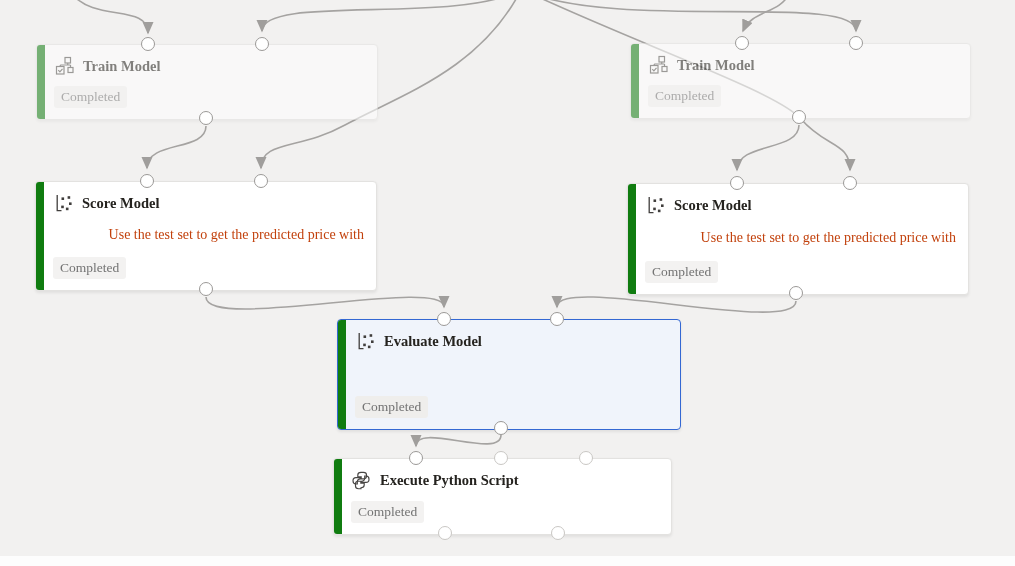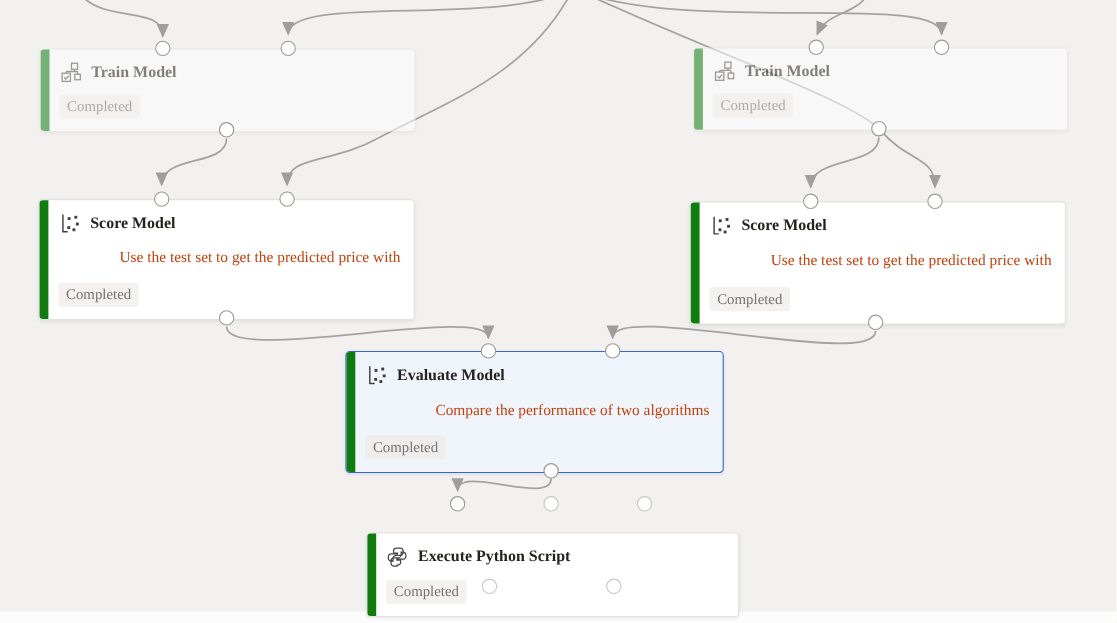--- a/index.html
+++ b/index.html
@@ -142,44 +142,43 @@
             </g>
           </svg>
         </span>
         <span class="title">Score Model</span>
       </div>
       <div class="comment">Use the test set to get the predicted price with</div>
       <div class="badge">Completed</div>
     </div>
   </div>
 
-  <div class="node selected" style="left:314px;top:319px;width:342px;height:109px">
+  <div class="node selected" style="left:337px;top:319px;width:342px;height:109px">
     <div class="accent"></div>
     <div class="content">
       <div class="hdr">
         <span class="icon">
           <svg viewBox="0 0 20 20">
             <path d="M4.2 2 V17.6 H8.5" fill="none" stroke="#403e3c" stroke-width="1.3"></path>
             <g fill="#403e3c">
               <rect x="8.5" y="4.4" width="2.6" height="2.6"></rect>
                 <rect x="14.6" y="3.2" width="2.6" height="2.6"></rect>
               <rect x="16" y="9.4" width="2.6" height="2.6"></rect>
                 <rect x="8.2" y="12.6" width="2.6" height="2.6"></rect>
               <rect x="12.9" y="14.6" width="2.6" height="2.6"></rect>
             </g>
           </svg>
         </span>
         <span class="title">Evaluate Model</span>
       </div>
-      <div class="comment">Compare the performance of two algorithms</div>
-      <div class="badge">Completed</div>
-    </div>
-  </div>
-
-  <div class="node" style="left:333px;top:484px;width:337px;height:75px">
+      <div class="badge">Completed</div>
+    </div>
+  </div>
+
+  <div class="node" style="left:333px;top:458px;width:337px;height:75px">
     <div class="accent"></div>
     <div class="content">
       <div class="hdr">
         <span class="icon">
           <svg viewBox="0 0 20 20" fill="none" stroke="#484644" stroke-width="1.15">
             <path d="M10 2.3c-2 0-3.2 1-3.2 2.6v1.9h3.4v.8H4.9C3.3 7.6 2 8.9 2 10.8s1.2 3.2 2.8 3.2h1.5v-2c0-1.8 1.5-3.2 3.3-3.2h3.2c1.5 0 2.7-1.2 2.7-2.7V4.9c0-1.5-1.4-2.6-3-2.6H10z"></path>
             <path d="M10 17.7c2 0 3.2-1 3.2-2.6v-1.9H9.8v-.8h5.3c1.6 0 2.9-1.3 2.9-3.2s-1.2-3.2-2.8-3.2h-1.5v2c0 1.8-1.5 3.2-3.3 3.2H7.2c-1.5 0-2.7 1.2-2.7 2.7v2.2c0 1.5 1.4 2.6 3 2.6H10z"></path>
           </svg>
         </span>
         <span class="title">Execute Python Script</span>

